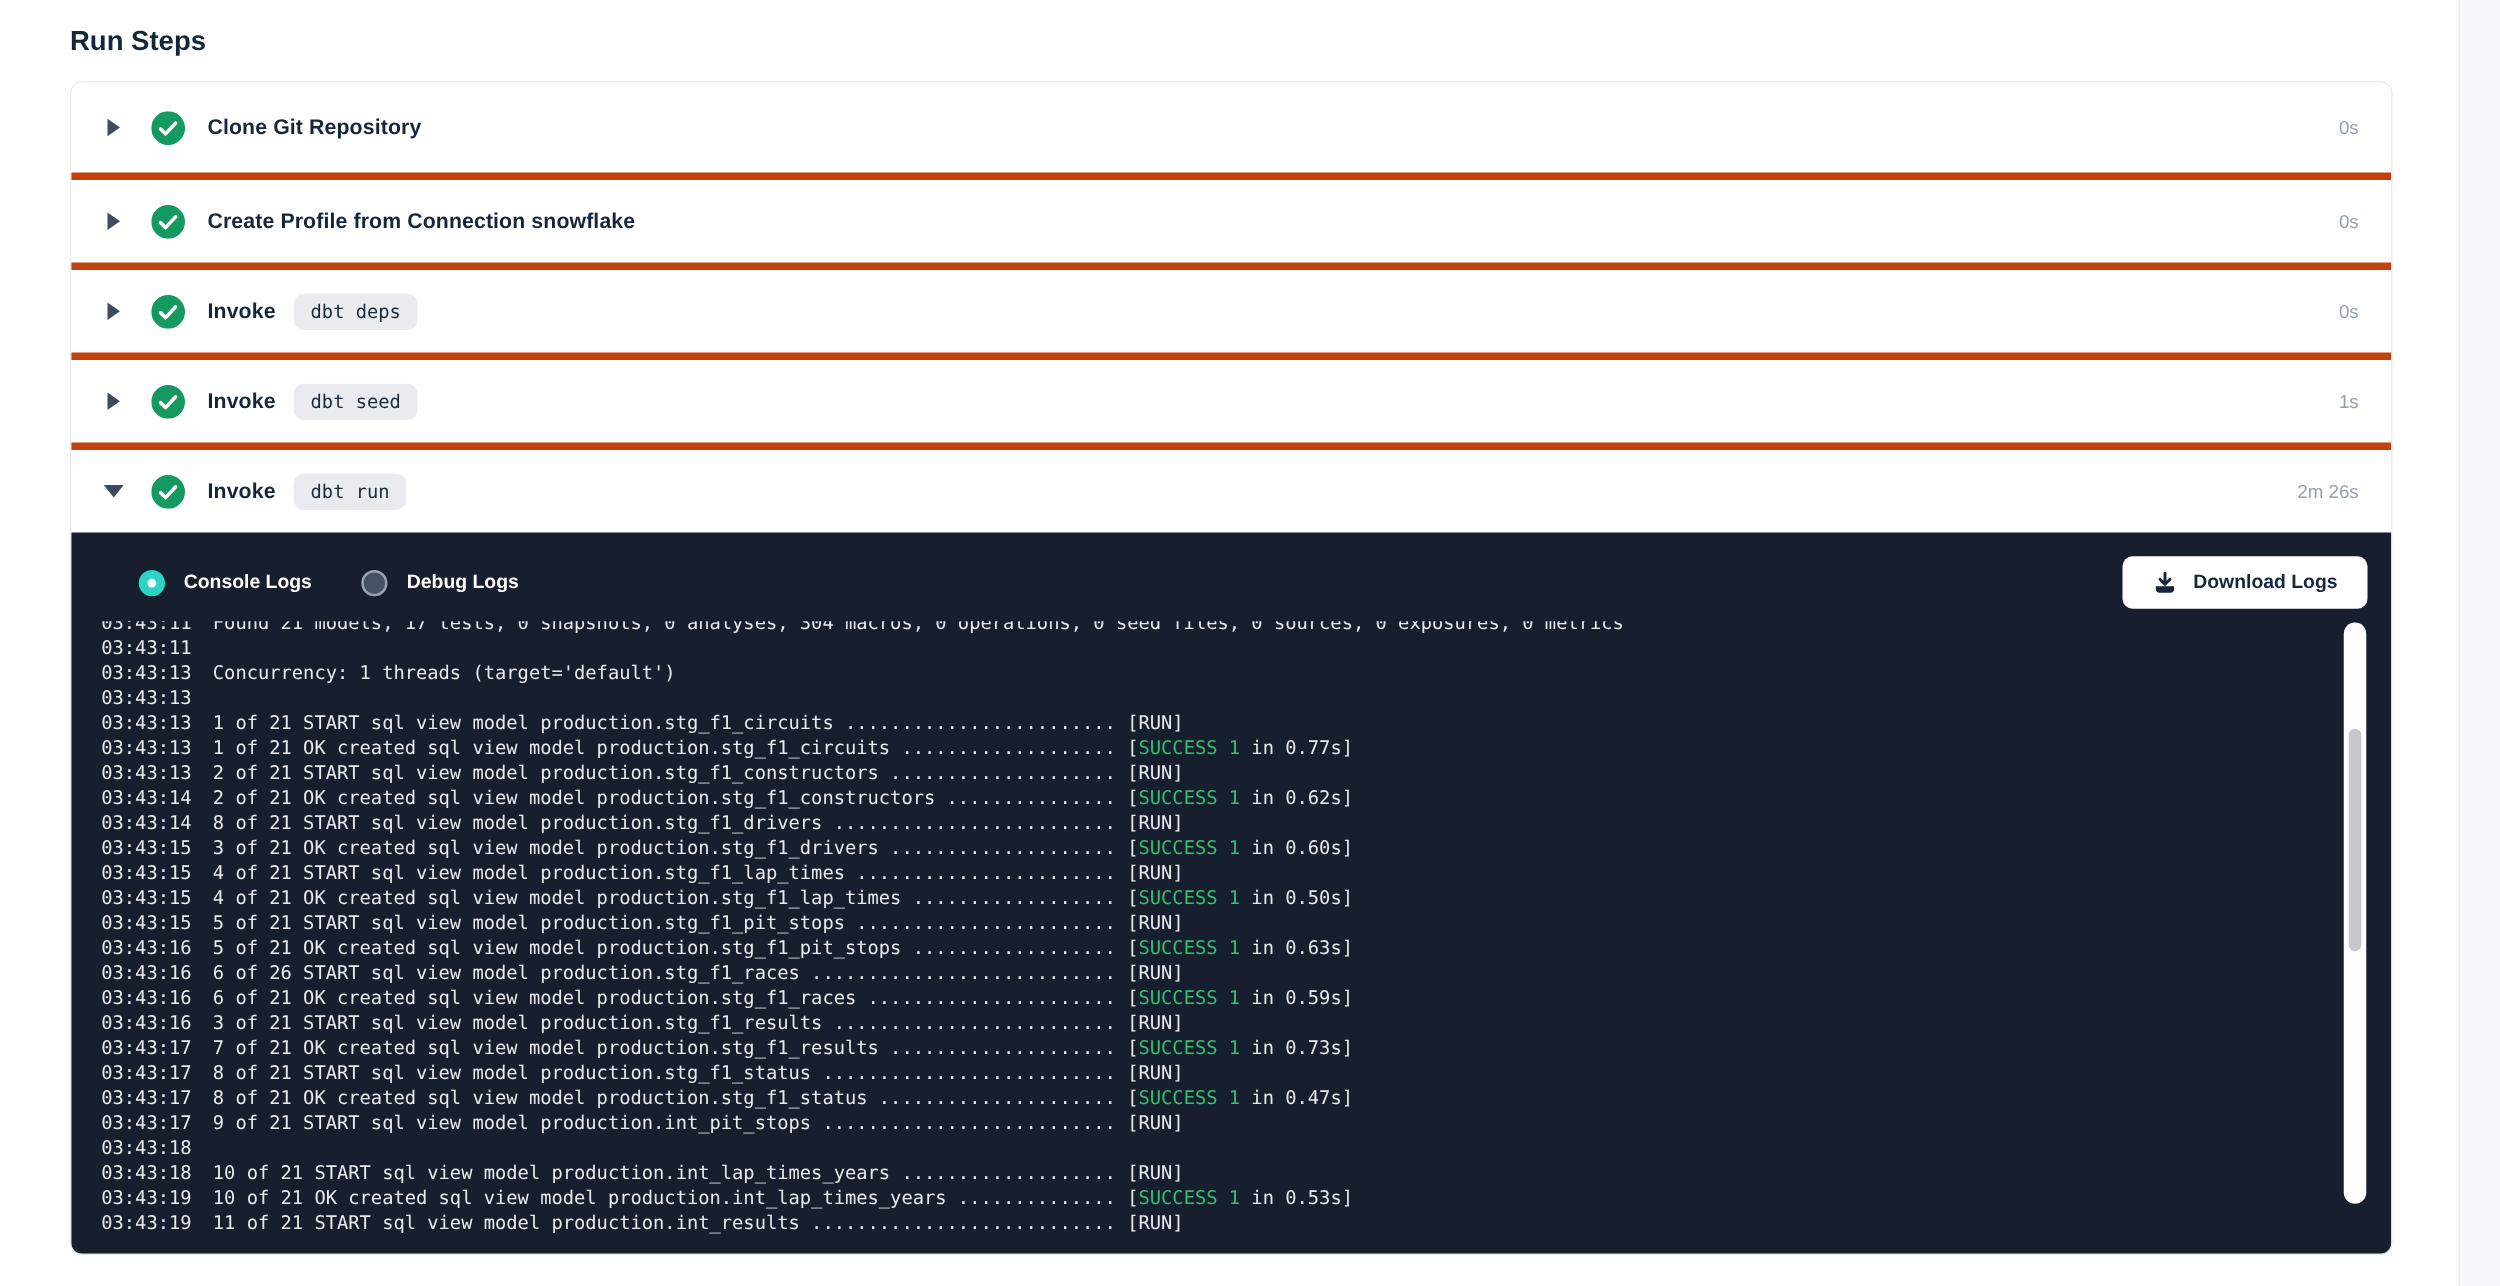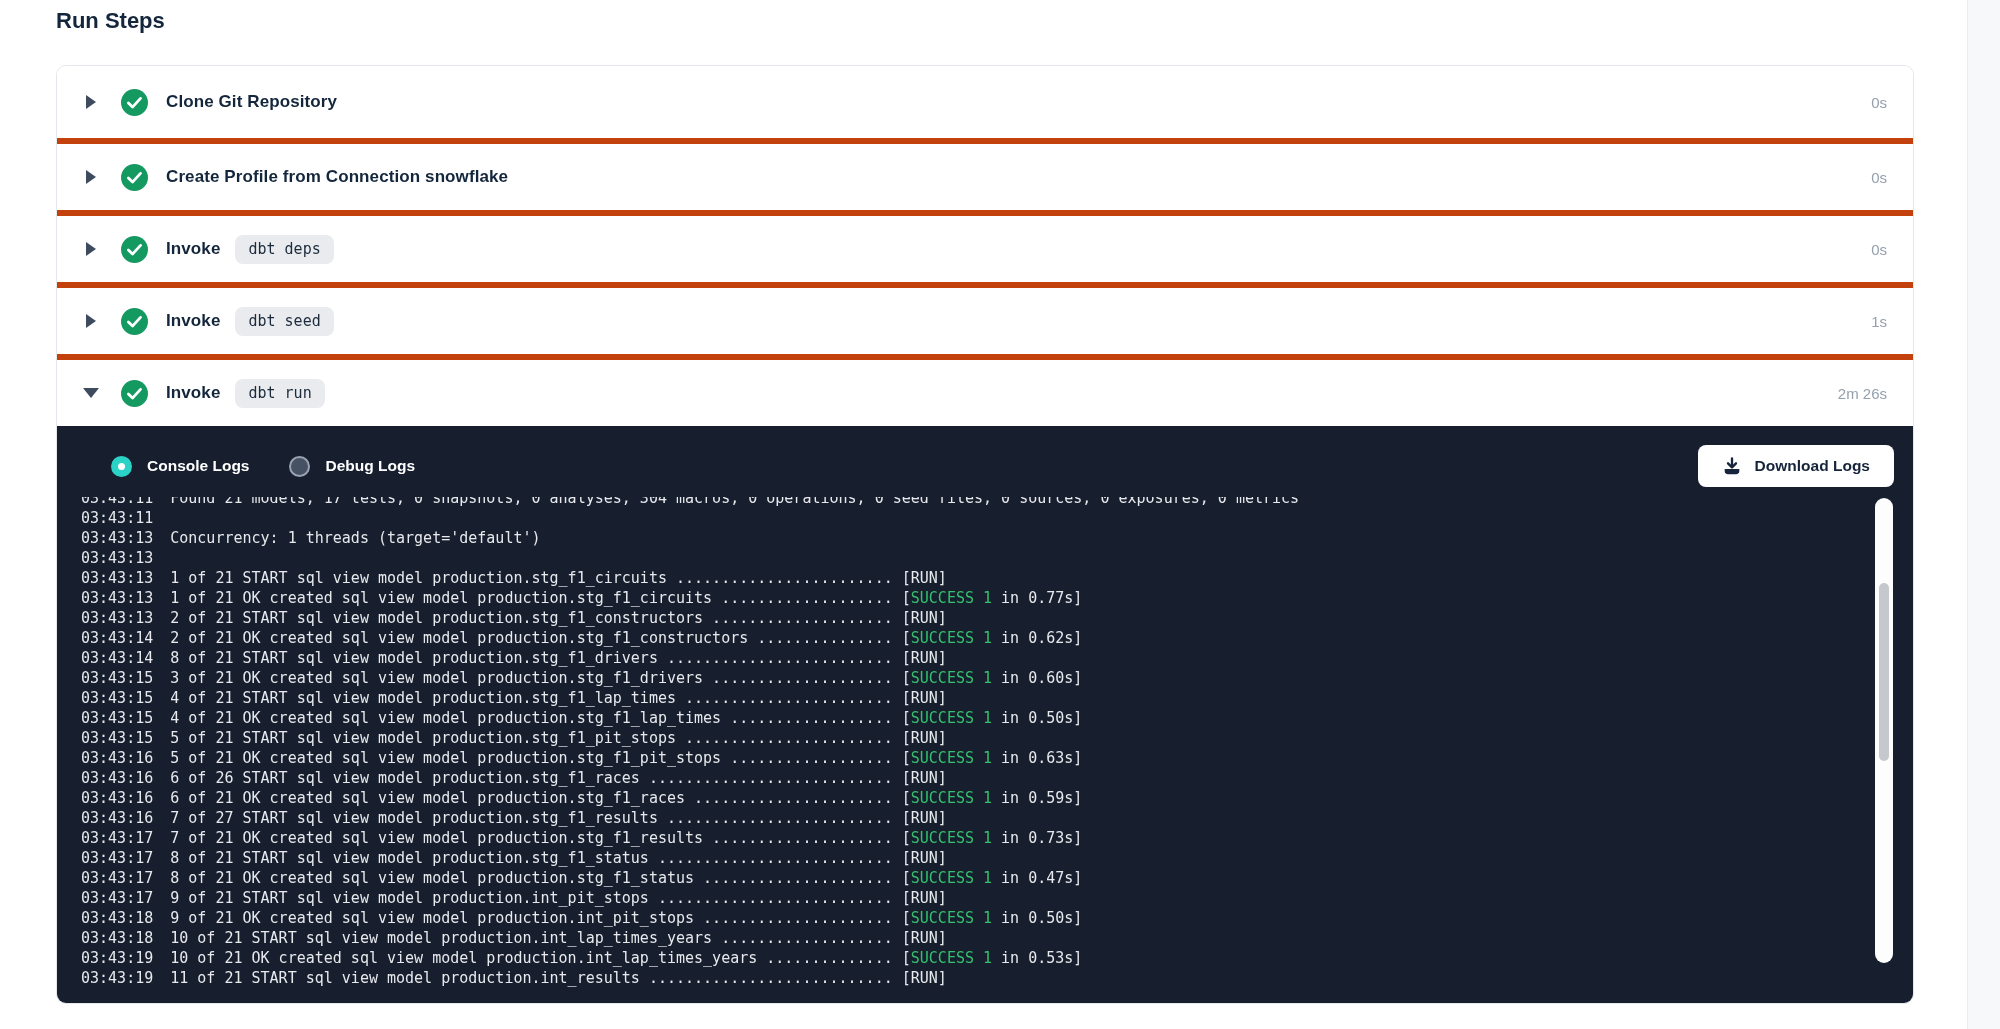--- a/index.html
+++ b/index.html
@@ -5,21 +5,21 @@
   * { margin:0; padding:0; box-sizing:border-box; }
   html,body { width:2000px; height:1029px; }
   body {
     background:#ffffff;
     font-family:"Liberation Sans", sans-serif;
     position:relative;
     overflow:hidden;
     color:#14263c;
   }
   .page-title {
-    position:absolute; left:56px; top:8px;
+    position:absolute; left:56px; top:20px;
     font-size:22px; font-weight:700; color:#14263c;
   }
   .card {
     position:absolute; left:56px; top:65px;
     width:1858px; height:939px;
     background:#fff;
     border:1px solid #e4e7eb;
     border-radius:10px;
     overflow:hidden;
     display:flex; flex-direction:column;
@@ -227,26 +227,26 @@
           <div class="log-line"><span class="lt">03:43:13</span><span class="lm">2 of 21 START sql view model production.stg_f1_constructors .................... [RUN]</span></div>
           <div class="log-line"><span class="lt">03:43:14</span><span class="lm">2 of 21 OK created sql view model production.stg_f1_constructors ............... [<span class="lg">SUCCESS 1</span> in 0.62s]</span></div>
           <div class="log-line"><span class="lt">03:43:14</span><span class="lm">8 of 21 START sql view model production.stg_f1_drivers ......................... [RUN]</span></div>
           <div class="log-line"><span class="lt">03:43:15</span><span class="lm">3 of 21 OK created sql view model production.stg_f1_drivers .................... [<span class="lg">SUCCESS 1</span> in 0.60s]</span></div>
           <div class="log-line"><span class="lt">03:43:15</span><span class="lm">4 of 21 START sql view model production.stg_f1_lap_times ....................... [RUN]</span></div>
           <div class="log-line"><span class="lt">03:43:15</span><span class="lm">4 of 21 OK created sql view model production.stg_f1_lap_times .................. [<span class="lg">SUCCESS 1</span> in 0.50s]</span></div>
           <div class="log-line"><span class="lt">03:43:15</span><span class="lm">5 of 21 START sql view model production.stg_f1_pit_stops ....................... [RUN]</span></div>
           <div class="log-line"><span class="lt">03:43:16</span><span class="lm">5 of 21 OK created sql view model production.stg_f1_pit_stops .................. [<span class="lg">SUCCESS 1</span> in 0.63s]</span></div>
           <div class="log-line"><span class="lt">03:43:16</span><span class="lm">6 of 26 START sql view model production.stg_f1_races ........................... [RUN]</span></div>
           <div class="log-line"><span class="lt">03:43:16</span><span class="lm">6 of 21 OK created sql view model production.stg_f1_races ...................... [<span class="lg">SUCCESS 1</span> in 0.59s]</span></div>
-          <div class="log-line"><span class="lt">03:43:16</span><span class="lm">7 of 27 START sql view model production.stg_f1_results ......................... [RUN]</span></div>
+          <div class="log-line"><span class="lt">03:43:16</span><span class="lm">3 of 21 START sql view model production.stg_f1_results ......................... [RUN]</span></div>
           <div class="log-line"><span class="lt">03:43:17</span><span class="lm">7 of 21 OK created sql view model production.stg_f1_results .................... [<span class="lg">SUCCESS 1</span> in 0.73s]</span></div>
           <div class="log-line"><span class="lt">03:43:17</span><span class="lm">8 of 21 START sql view model production.stg_f1_status .......................... [RUN]</span></div>
           <div class="log-line"><span class="lt">03:43:17</span><span class="lm">8 of 21 OK created sql view model production.stg_f1_status ..................... [<span class="lg">SUCCESS 1</span> in 0.47s]</span></div>
           <div class="log-line"><span class="lt">03:43:17</span><span class="lm">9 of 21 START sql view model production.int_pit_stops .......................... [RUN]</span></div>
-          <div class="log-line"><span class="lt">03:43:18</span><span class="lm">9 of 21 OK created sql view model production.int_pit_stops ..................... [<span class="lg">SUCCESS 1</span> in 0.50s]</span></div>
+          <div class="log-line"><span class="lt">03:43:18</span></div>
           <div class="log-line"><span class="lt">03:43:18</span><span class="lm">10 of 21 START sql view model production.int_lap_times_years ................... [RUN]</span></div>
           <div class="log-line"><span class="lt">03:43:19</span><span class="lm">10 of 21 OK created sql view model production.int_lap_times_years .............. [<span class="lg">SUCCESS 1</span> in 0.53s]</span></div>
           <div class="log-line"><span class="lt">03:43:19</span><span class="lm">11 of 21 START sql view model production.int_results ........................... [RUN]</span></div>
         </div>
     </div>
     <div class="scroll-track">
       <div class="scroll-thumb"></div>
     </div>
   </div>
 

